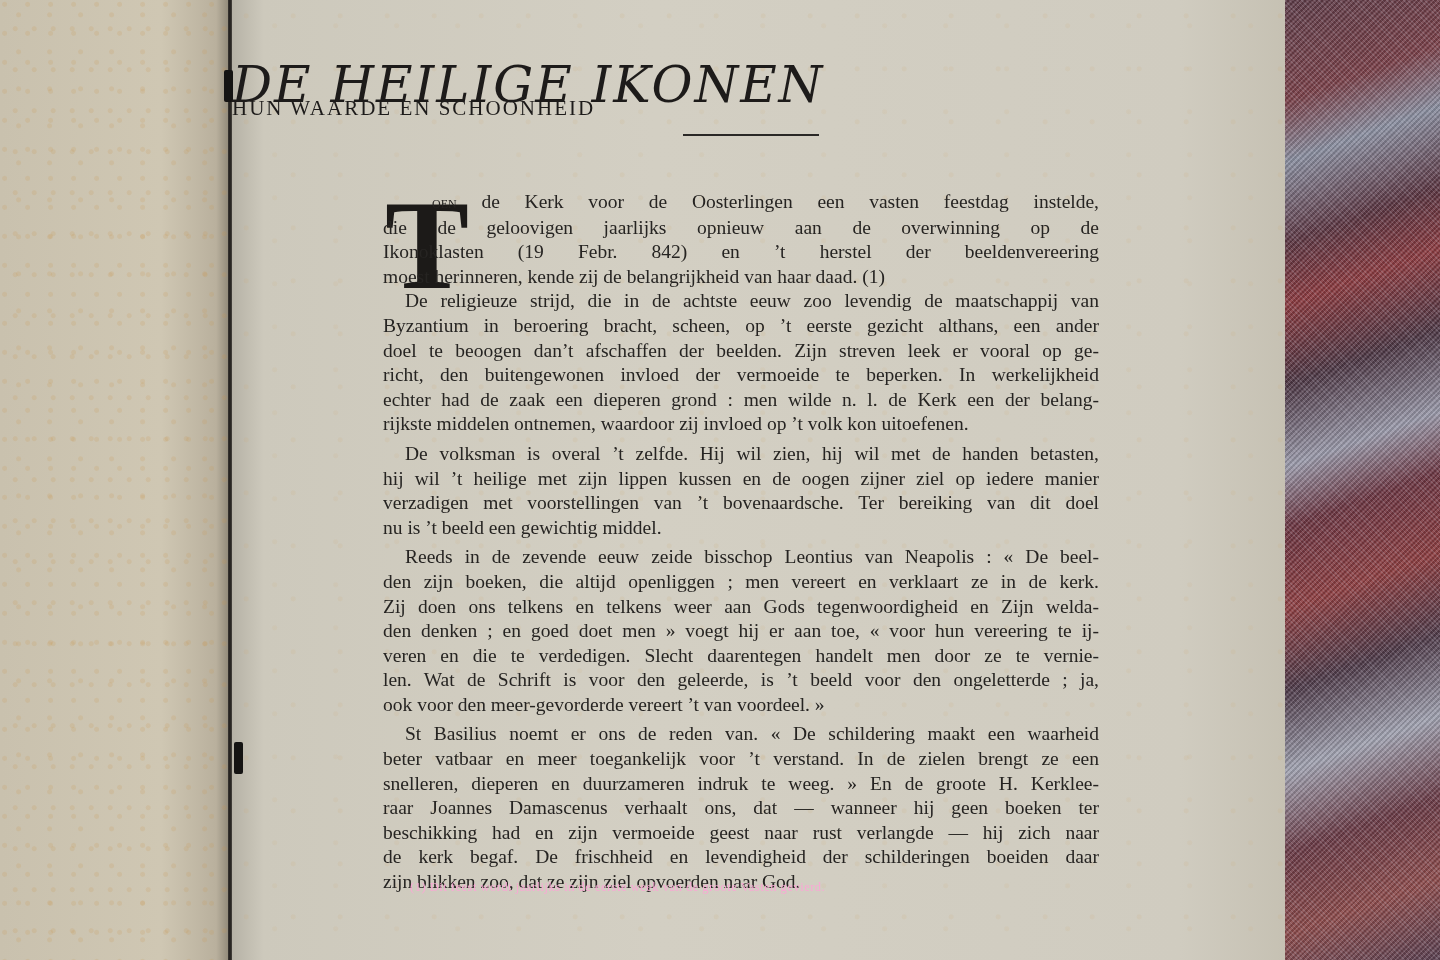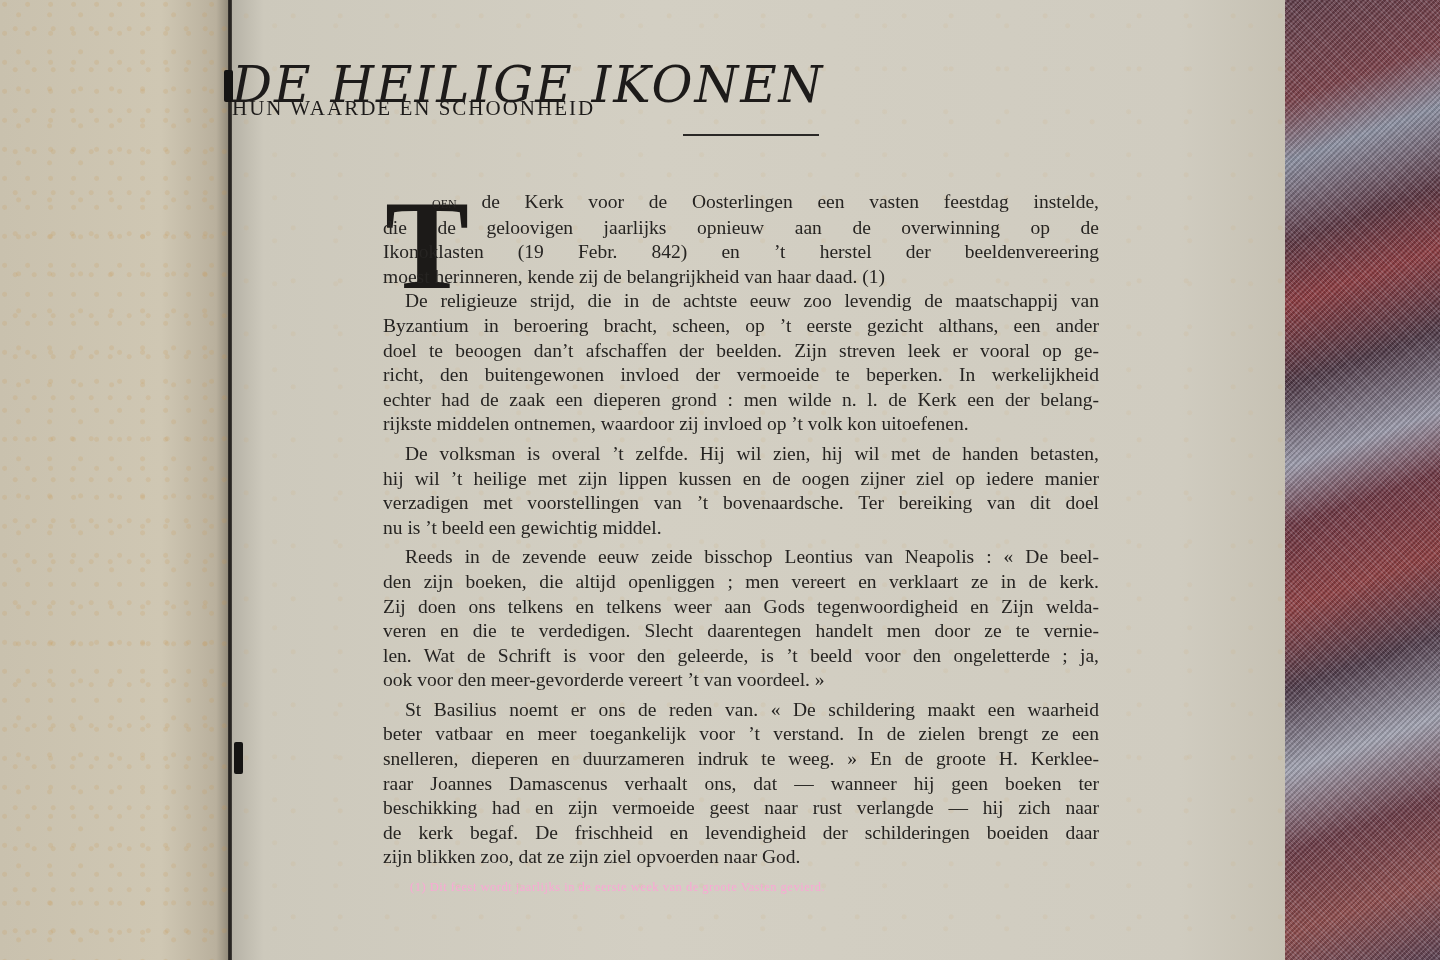--- a/index.html
+++ b/index.html
@@ -117,20 +117,21 @@
     <span class="line">hij wil ’t heilige met zijn lippen kussen en de oogen zijner ziel op iedere manier</span>
     <span class="line">verzadigen met voorstellingen van ’t bovenaardsche. Ter bereiking van dit doel</span>
     <span class="line last">nu is ’t beeld een gewichtig middel.</span>
   </div>
   <div class="para-gap"></div>
 
   <div>
     <span class="line" style="padding-left:22px">Reeds in de zevende eeuw zeide bisschop Leontius van Neapolis : « De beel-</span>
     <span class="line">den zijn boeken, die altijd openliggen ; men vereert en verklaart ze in de kerk.</span>
     <span class="line">Zij doen ons telkens en telkens weer aan Gods tegenwoordigheid en Zijn welda-</span>
+    <span class="line">den denken ; en goed doet men » voegt hij er aan toe, « voor hun vereering te ij-</span>
     <span class="line">veren en die te verdedigen. Slecht daarentegen handelt men door ze te vernie-</span>
     <span class="line">len. Wat de Schrift is voor den geleerde, is ’t beeld voor den ongeletterde ; ja,</span>
     <span class="line last">ook voor den meer-gevorderde vereert ’t van voordeel. »</span>
   </div>
   <div class="para-gap"></div>
 
   <div>
     <span class="line" style="padding-left:22px">St Basilius noemt er ons de reden van. « De schildering maakt een waarheid</span>
     <span class="line">beter vatbaar en meer toegankelijk voor ’t verstand. In de zielen brengt ze een</span>
     <span class="line">snelleren, dieperen en duurzameren indruk te weeg. » En de groote H. Kerklee-</span>

